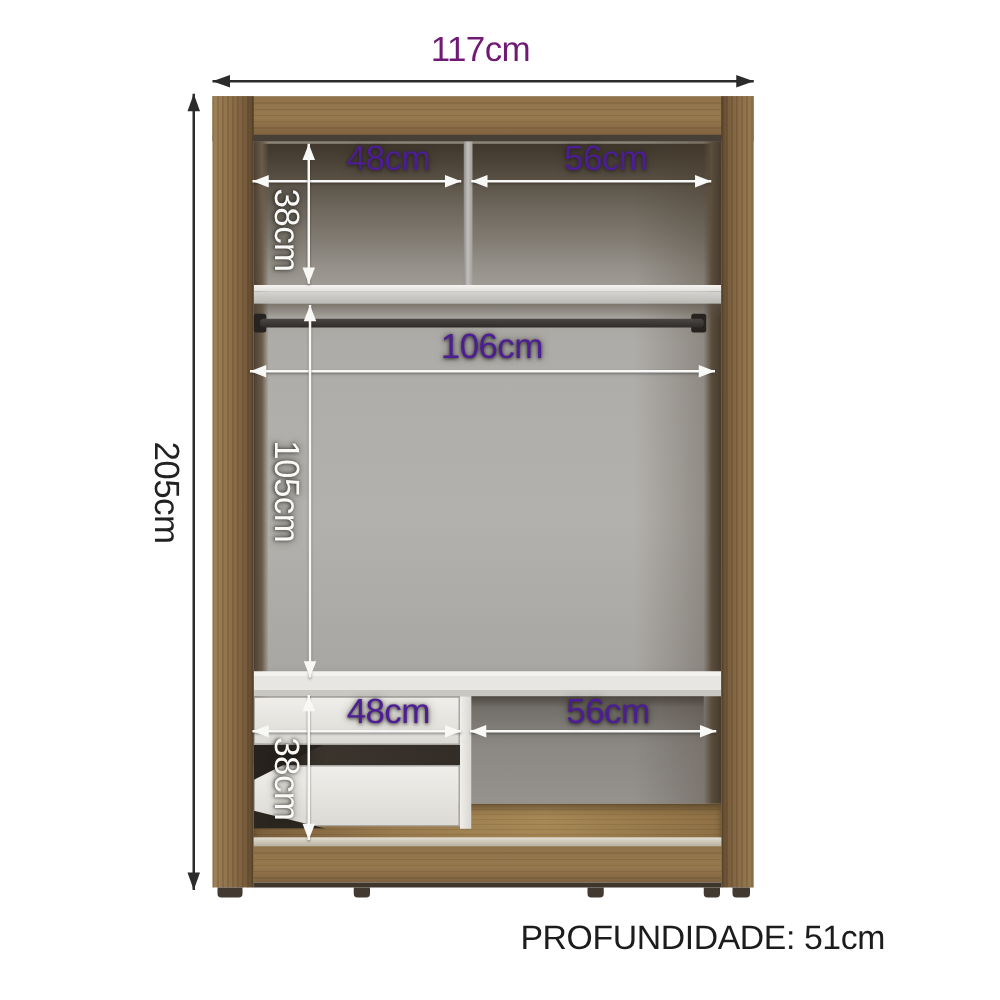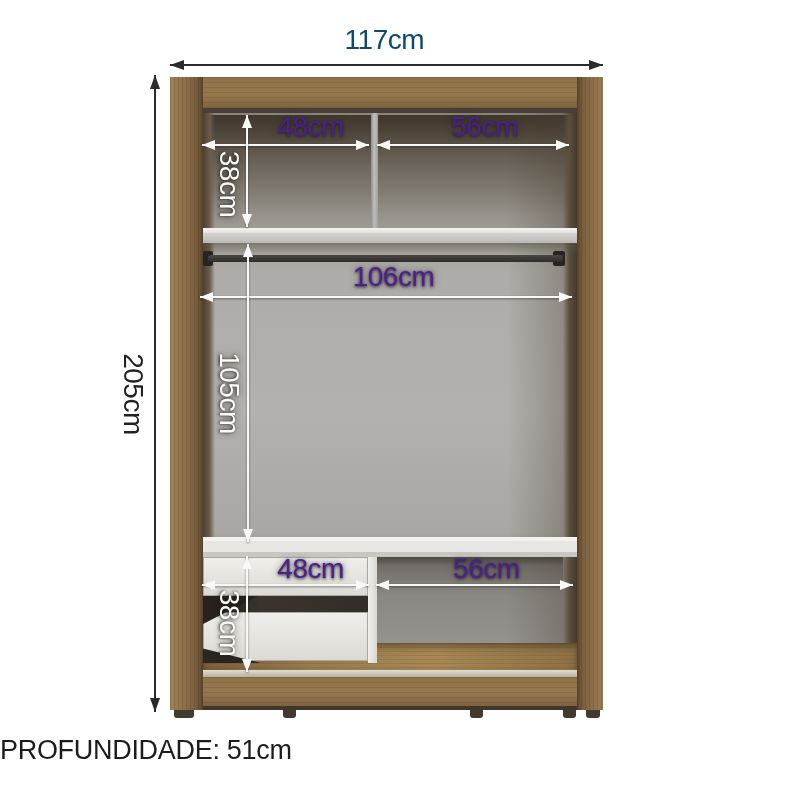--- a/index.html
+++ b/index.html
@@ -66,27 +66,27 @@
   .white .ah.r{right:0;top:-4px;border:5px solid transparent;border-right:0;border-left:13px solid #f8f8f7;}
   .white .ah.t{top:0;left:-4px;border:5px solid transparent;border-top:0;border-bottom:13px solid #f8f8f7;}
   .white .ah.b{bottom:0;left:-4px;border:5px solid transparent;border-bottom:0;border-top:13px solid #f8f8f7;}
   .black .ah.l{left:0;top:-4px;border:5px solid transparent;border-left:0;border-right:14px solid #2b2b2b;}
   .black .ah.r{right:0;top:-4px;border:5px solid transparent;border-right:0;border-left:14px solid #2b2b2b;}
   .black .ah.t{top:0;left:-4px;border:5px solid transparent;border-top:0;border-bottom:14px solid #2b2b2b;}
   .black .ah.b{bottom:0;left:-4px;border:5px solid transparent;border-bottom:0;border-top:14px solid #2b2b2b;}
 
   .lbl{position:absolute;white-space:nowrap;font-size:28px;letter-spacing:-.5px;transform:translateX(-50%);}
   .white .lbl{color:#4c1d95;text-shadow:0 1px 3px rgba(35,32,28,.9),0 0 7px rgba(35,32,28,.55);}
-  .black .lbl{color:#0c4a6e;}
+  .black .lbl{color:#701a75;}
   .vlbl{position:absolute;white-space:nowrap;font-size:28px;letter-spacing:-.5px;
         transform:translate(-50%,-50%) rotate(90deg);}
   .white .vlbl{color:#fafaf8;text-shadow:0 1px 3px rgba(35,32,28,.9),0 0 7px rgba(35,32,28,.55);}
   .black .vlbl{color:#222;}
 
-  .depth{position:absolute;left:0;width:708px;text-align:left;
+  .depth{position:absolute;left:0;width:708px;text-align:right;
          font-size:27px;letter-spacing:-.3px;color:#1c1c1c;}
 </style>
 </head>
 <body>
 
 <div id="canvas">
 
   <div class="abs back" style="left:203px;top:113px;width:374px;height:557px;"></div>
   <div class="abs topshadow" style="left:203px;top:113px;width:374px;height:140px;"></div>
   <div class="abs lwall" style="left:203px;top:113px;width:12px;height:530px;"></div>

